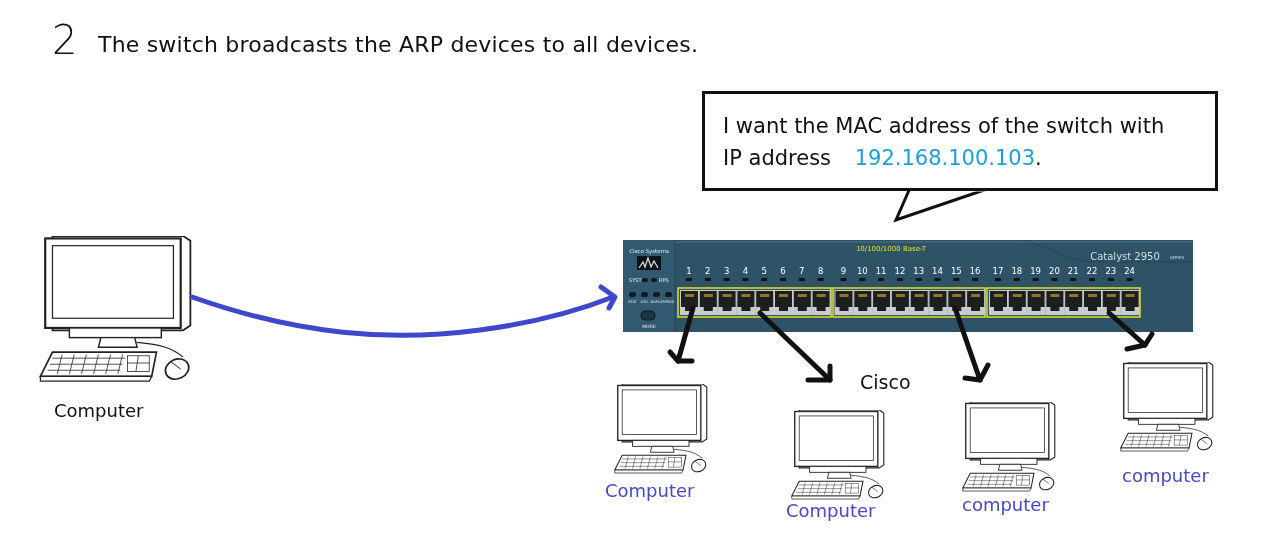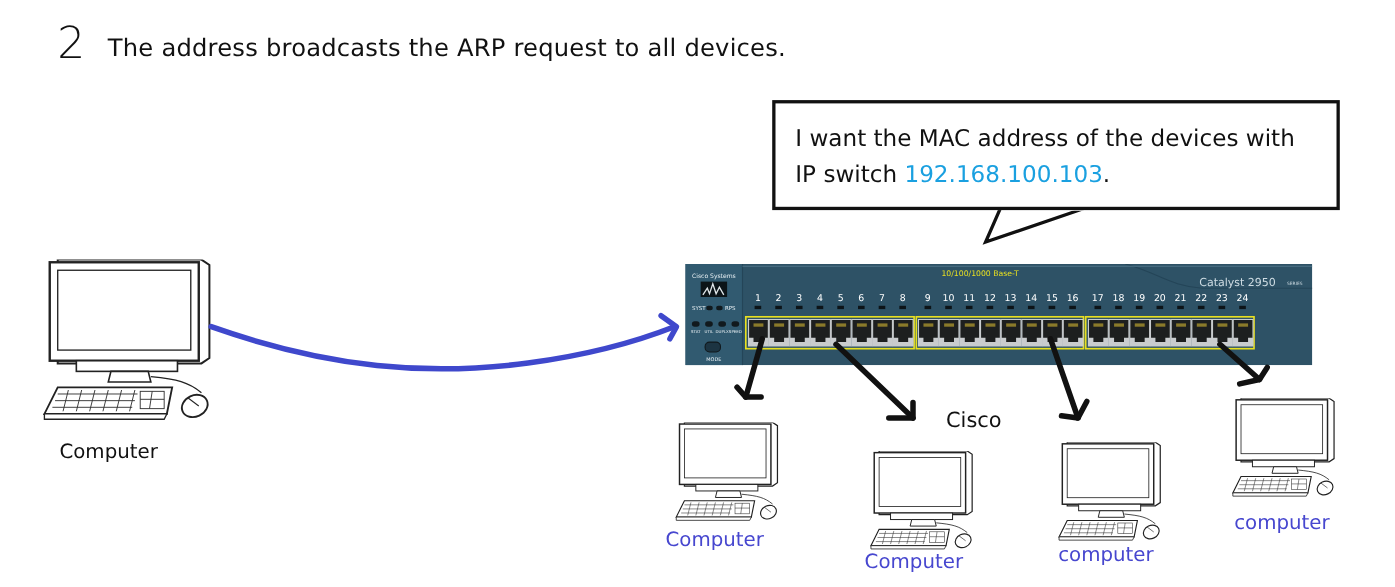--- a/index.html
+++ b/index.html
@@ -3,40 +3,40 @@
 <meta charset="utf-8">
 <style>
   html, body { margin:0; padding:0; background:#ffffff; }
   body { width:1268px; height:534px; position:relative; overflow:hidden;
          font-family:"DejaVu Sans", sans-serif; color:#111; }
   .abs { position:absolute; }
   .step-num { left:52px; top:16px; font-size:40px; font-weight:300; line-height:48px; color:#111; }
   .title { left:98px; top:30px; font-size:22px; line-height:30px; letter-spacing:0.2px; color:#111; }
   .bubble { left:702px; top:91px; width:516px; height:100px; border:3px solid #111; background:#fff; box-sizing:border-box; }
   .bubble-text { position:absolute; left:18px; top:16px; font-size:21px; line-height:32px; color:#111; }
-  .ip { color:#1aa0e0; }
+  .ip { color:#1aa0e0;margin-left:17px; }
   .label-dark { font-size:18px; color:#111; }
   .label-blue { font-size:18px; color:#4747cf; }
   .switch-label { left:860px; top:371px; font-size:19px; color:#111; }
   svg text { font-family:"DejaVu Sans", sans-serif; }
 </style>
 </head>
 <body>
 
 <div class="abs step-num">2</div>
-<div class="abs title">The address broadcasts the ARP request to all devices.</div>
+<div class="abs title">The switch broadcasts the ARP devices to all devices.</div>
 
 <svg class="abs" style="left:880px;top:186px" width="120" height="40">
   <polyline points="30,2 16,34 110,2" fill="#fff" stroke="#111" stroke-width="3"></polyline>
   <line x1="31" y1="3" x2="109" y2="3" stroke="#fff" stroke-width="5"></line>
 </svg>
 <div class="abs bubble">
   <div class="bubble-text">
-    <div>I want the MAC address of the devices with</div>
-    <div><span>IP switch </span><span class="ip">192.168.100.103</span><span>.</span></div>
+    <div>I want the MAC address of the switch with</div>
+    <div><span>IP address </span><span class="ip">192.168.100.103</span><span>.</span></div>
   </div>
 </div>
 
 <svg width="0" height="0" style="position:absolute">
   <defs>
     <g id="pc">
 
       <polygon points="10,0 118,0 124,4 124,74 118,78 10,78" fill="#fff" stroke="#222" stroke-width="1.5"></polygon>
       <rect x="4" y="2" width="112" height="74" fill="#fff" stroke="#222" stroke-width="1.8"></rect>
       <rect x="10" y="8" width="100" height="60" fill="#fff" stroke="#222" stroke-width="1"></rect>

